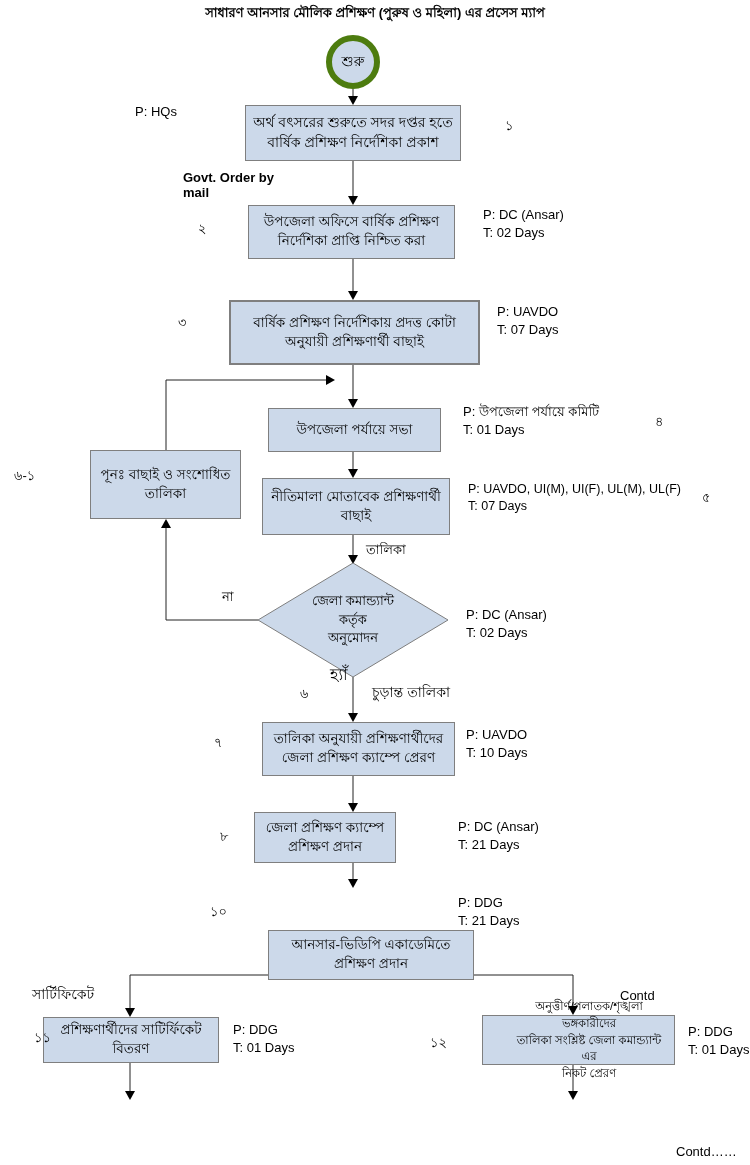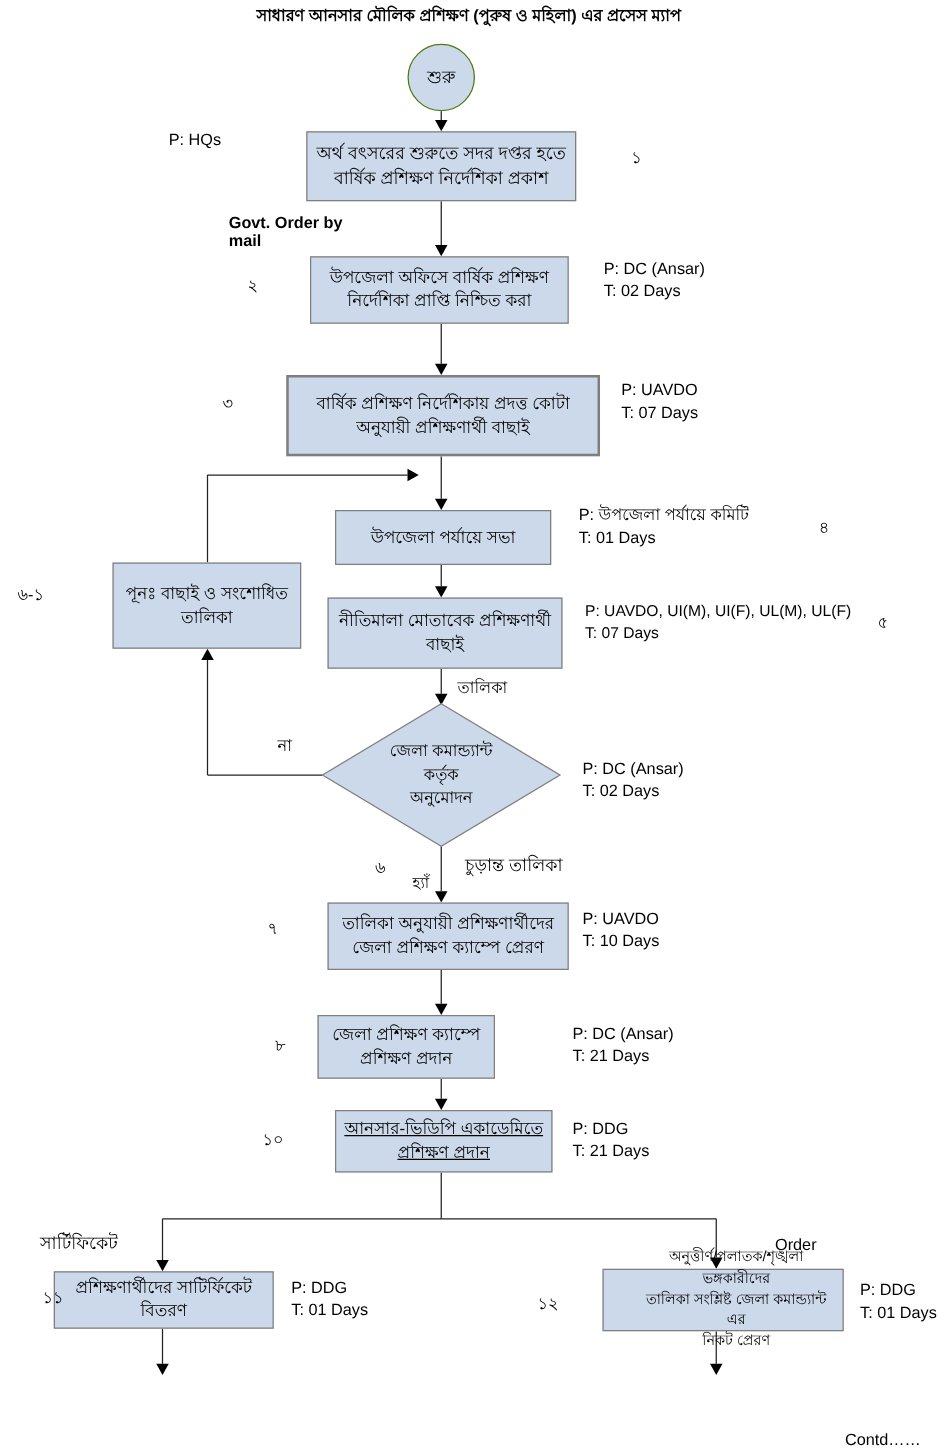--- a/index.html
+++ b/index.html
@@ -14,21 +14,21 @@
   svg.lines{position:absolute;left:0;top:0;pointer-events:none;}
   .node{
     position:absolute;background:#ccd9ea;border:1px solid #7f7f7f;
     display:flex;align-items:center;justify-content:center;text-align:center;
     font-size:13.5px;line-height:1.4;white-space:pre-line;box-sizing:border-box;
     padding:2px 4px;
   }
   .node.thick{border-width:2px;}
   .start{
     position:absolute;left:326px;top:35px;width:54px;height:54px;border-radius:50%;
-    background:#ccd9ea;border:1px solid #4d7c0f;display:flex;align-items:center;
+    background:#ccd9ea;border:6px solid #4d7c0f;display:flex;align-items:center;
     justify-content:center;font-size:14px;box-sizing:border-box;
   }
   .dtext{
     position:absolute;left:278px;top:579px;width:150px;height:82px;
     display:flex;align-items:center;justify-content:center;text-align:center;
     font-size:13px;line-height:1.45;white-space:pre-line;
   }
   .pt{
     position:absolute;font-size:13px;line-height:1.35;white-space:pre-line;
     text-align:left;
@@ -129,43 +129,43 @@
 
   <div class="lbl" style="left:366px;top:540px;">তালিকা</div>
 
   <div class="dtext">জেলা কমান্ড্যান্ট
 কর্তৃক
 অনুমোদন</div>
   <div class="lbl" style="left:222px;top:587px;">না</div>
   <div class="pt" style="left:466px;top:606px;">P: DC (Ansar)
 T: 02 Days</div>
   <div class="num" style="left:300px;top:684px;">৬</div>
-  <div class="lbl" style="left:330px;top:697px;font-size:12px;">হ্যাঁ</div>
+  <div class="lbl" style="left:330px;top:662px;font-size:16px;">হ্যাঁ</div>
   <div class="lbl" style="left:372px;top:681px;font-size:14px;">চুড়ান্ত তালিকা</div>
 
   <div class="node" style="left:262px;top:722px;width:193px;height:54px;">তালিকা অনুযায়ী প্রশিক্ষণার্থীদের
 জেলা প্রশিক্ষণ ক্যাম্পে প্রেরণ</div>
   <div class="num" style="left:214px;top:733px;">৭</div>
   <div class="pt" style="left:466px;top:726px;">P: UAVDO
 T: 10 Days</div>
 
   <div class="node" style="left:254px;top:812px;width:142px;height:51px;">জেলা প্রশিক্ষণ ক্যাম্পে
 প্রশিক্ষণ প্রদান</div>
   <div class="num" style="left:220px;top:827px;">৮</div>
   <div class="pt" style="left:458px;top:818px;">P: DC (Ansar)
 T: 21 Days</div>
 
-  <div class="node" style="left:268px;top:888px;width:174px;height:50px;text-decoration:underline;">আনসার-ভিডিপি একাডেমিতে
+  <div class="node" style="left:268px;top:930px;width:206px;height:50px;">আনসার-ভিডিপি একাডেমিতে
 প্রশিক্ষণ প্রদান</div>
   <div class="num" style="left:210px;top:902px;">১০</div>
   <div class="pt" style="left:458px;top:894px;">P: DDG
 T: 21 Days</div>
 
   <div class="lbl" style="left:32px;top:983px;font-size:14px;">সার্টিফিকেট</div>
-  <div class="lbl" style="left:620px;top:988px;">Order</div>
+  <div class="lbl" style="left:620px;top:988px;">Contd</div>
 
   <div class="node" style="left:43px;top:1017px;width:176px;height:46px;">প্রশিক্ষণার্থীদের সাটির্ফিকেট
 বিতরণ</div>
   <div class="num" style="left:2px;top:1028px;margin-left:32px;">১১</div>
   <div class="pt" style="left:233px;top:1021px;">P: DDG
 T: 01 Days</div>
 
   <div class="node tiny" style="left:482px;top:1015px;width:193px;height:50px;padding-left:25px;">অনুত্তীর্ণ/পলাতক/শৃঙ্খলা ভঙ্গকারীদের
 তালিকা সংশ্লিষ্ট জেলা কমান্ড্যান্ট এর
 নিকট প্রেরণ</div>

